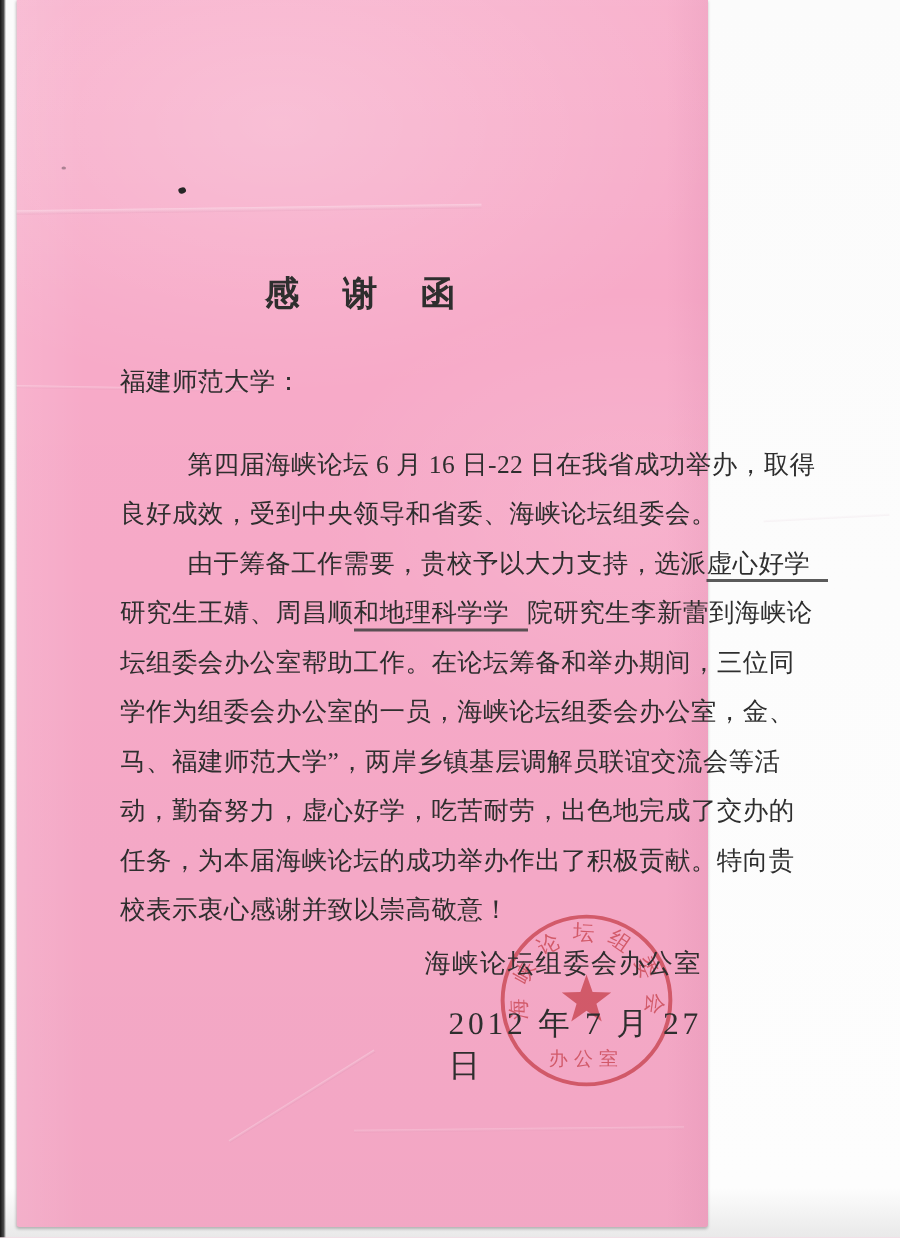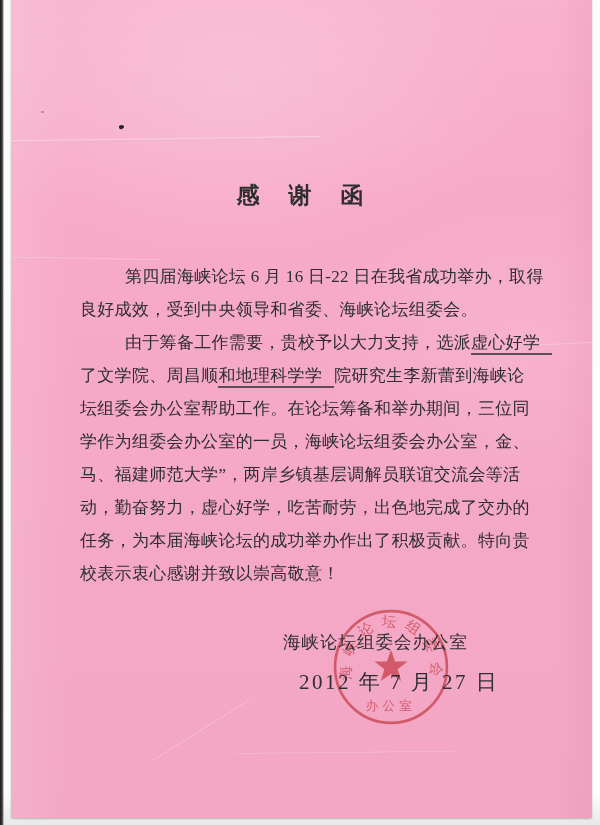--- a/index.html
+++ b/index.html
@@ -6,21 +6,21 @@
   body{
     width:600px;height:825px;position:relative;overflow:hidden;
     background:linear-gradient(180deg,#fbfbfb 0%,#fdfdfd 96%,#e9e9e9 100%);
     font-family:"Liberation Serif","DejaVu Serif",serif;
   }
   .scanner-strip{
     position:absolute;left:0;top:0;width:4px;height:825px;
     background:linear-gradient(90deg,#161616,#4a4a4a 60%,rgba(120,120,120,0));
   }
   .paper{
-    position:absolute;left:11px;top:0;width:581px;height:818px;
+    position:absolute;left:11px;top:0;width:461px;height:818px;
     background-color:var(--paper-pink,#f7aac8);
     background-image:
       radial-gradient(ellipse 420px 260px at 38% 10%,rgba(255,255,255,.20),transparent 70%),
       radial-gradient(ellipse 300px 220px at 88% 42%,rgba(255,255,255,.10),transparent 70%),
       linear-gradient(90deg,rgba(255,255,255,.10),rgba(255,255,255,0) 10%,rgba(0,0,0,0) 94%,rgba(170,70,120,.08)),
       linear-gradient(180deg,rgba(255,255,255,.10),rgba(0,0,0,0) 25%,rgba(0,0,0,.02) 100%);
     box-shadow:0 1px 2px rgba(0,0,0,.25);
     border-radius:0 0 2px 2px;
     color:var(--ink,#2e2e2e);
   }
@@ -74,29 +74,30 @@
   <div class="crease c2"></div>
   <div class="crease c3"></div>
   <div class="crease c4"></div>
   <div class="crease c5"></div>
   <div class="speck"></div>
   <div class="speck2"></div>
 
   <div class="title">感　谢　函</div>
 
   <div class="letter-body">
+    <div class="line">福建师范大学：</div>
 
     <div class="para1">
       <div class="line indent">第四届海峡论坛 6 月 16 日-22 日在我省成功举办，取得</div>
       <div class="line">良好成效，受到中央领导和省委、海峡论坛组委会。</div>
     </div>
 
     <div>
       <div class="line indent"><span>由于筹备工作需要，贵校予以大力支持，选派</span><span class="pen-underline">虚心好学</span></div>
-      <div class="line"><span>了文学院、周昌顺</span><span class="pen-underline">和地理科学学</span><span>院研究生李新蕾到海峡论</span></div>
+      <div class="line"><span>研究生王婧、周昌顺</span><span class="pen-underline">和地理科学学</span><span>院研究生李新蕾到海峡论</span></div>
       <div class="line">坛组委会办公室帮助工作。在论坛筹备和举办期间，三位同</div>
       <div class="line">学作为组委会办公室的一员，海峡论坛组委会办公室，金、</div>
       <div class="line">马、福建师范大学”，两岸乡镇基层调解员联谊交流会等活</div>
       <div class="line">动，勤奋努力，虚心好学，吃苦耐劳，出色地完成了交办的</div>
       <div class="line">任务，为本届海峡论坛的成功举办作出了积极贡献。特向贵</div>
       <div class="line">校表示衷心感谢并致以崇高敬意！</div>
     </div>
   </div>
 
   <svg class="stamp" viewBox="0 0 120 120" xmlns="http://www.w3.org/2000/svg">

